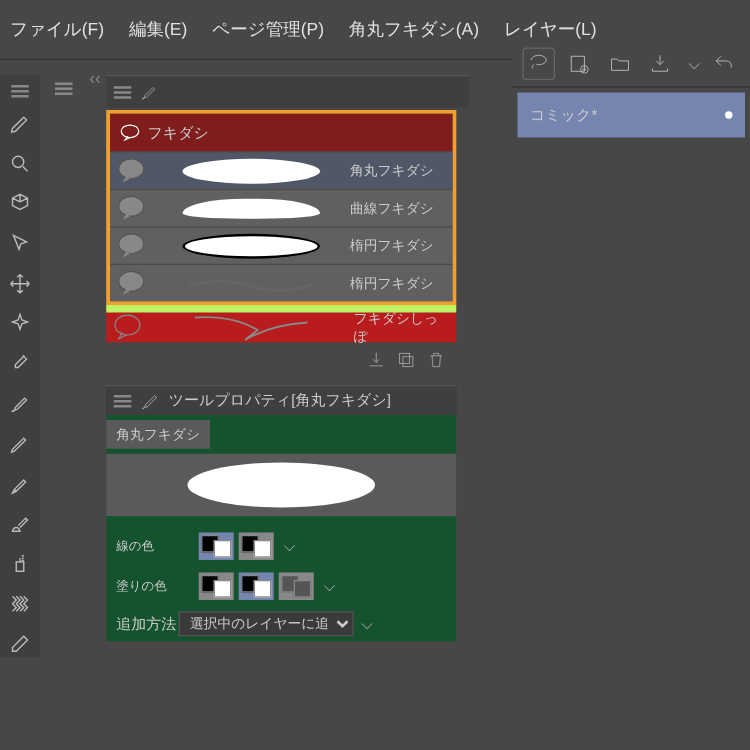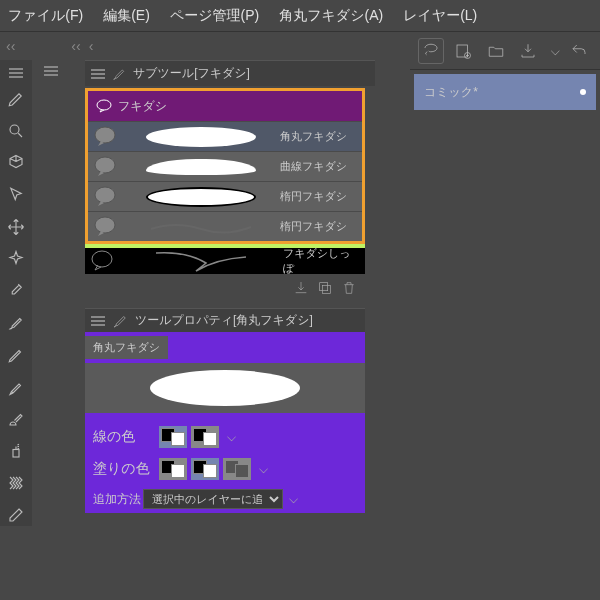--- a/index.html
+++ b/index.html
@@ -1,48 +1,48 @@
 <!DOCTYPE html>
 <html><head>
 <meta charset="utf-8">
 <style>
 *{margin:0;padding:0;box-sizing:border-box;font-family:sans-serif;font-size:12px;color:#ccc}
 body{background:#474747;width:600px;height:600px;overflow:hidden;position:relative}
-.menubar{height:32px;background:#474747;display:flex;align-items:center;padding:0 8px;border-bottom:1px solid #333;gap:20px}
+.menubar{height:48px;background:#474747;display:flex;align-items:center;padding:0 8px;border-bottom:1px solid #333;gap:20px}
 .menubar span{font-size:14px;color:#e0e0e0;cursor:pointer}
 .sub-row{height:28px;display:flex;align-items:center;gap:8px;padding:0 6px}
 .chev{color:#888;font-size:14px;cursor:pointer}
 .left-tools{position:absolute;left:0;top:60px;width:32px;background:#3f3f3f;display:flex;flex-direction:column;align-items:center;gap:10px;padding-top:8px}
 .tool-icon{width:22px;height:22px;display:flex;align-items:center;justify-content:center;cursor:pointer}
 .tool-icon svg{width:18px;height:18px;stroke:#bbb;fill:none;stroke-width:1.5}
 .subtool-panel{position:absolute;left:85px;top:60px;width:290px}
 .subtool-header{height:26px;background:#3f3f3f;display:flex;align-items:center;gap:6px;padding:0 6px;border-top:1px solid #555}
 .subtool-header svg{width:16px;height:16px;stroke:#aaa;fill:none}
 .highlight-box{border:3px solid #f0a030;background:#606060;width:280px;margin-top:2px}
 .tab-row{display:flex;height:30px}
 .tab{flex:1;display:flex;align-items:center;gap:6px;padding:0 8px;cursor:pointer}
-.tab.active{background:#701a75;color:#fff}
+.tab.active{background:#7f1d1d;color:#fff}
 .tab.inactive{background:#525252}
 .shape-list{background:#606060;padding:0}
 .shape-item{height:30px;display:flex;align-items:center;border-top:1px solid #4a4a4a;cursor:pointer}
 .shape-item.sel{background:#505868}
 .bubble-icon{width:26px;height:26px;margin:0 4px;flex-shrink:0}
 .shape-preview{flex:1;height:24px;display:flex;align-items:center;justify-content:center}
 .shape-label{width:82px;text-align:left;font-size:11px;padding-right:4px}
 .below-highlight{width:280px}
-.tail-row{height:30px;display:flex;align-items:center;background:#000000;border-top:4px solid #bef264}
+.tail-row{height:30px;display:flex;align-items:center;background:#b91c1c;border-top:6px solid #bef264}
 .action-row{height:28px;display:flex;align-items:center;justify-content:flex-end;gap:8px;padding:0 8px;background:#474747}
 .action-row svg{width:16px;height:16px;stroke:#aaa;fill:none;cursor:pointer}
-.prop-panel{margin-top:6px;background:#6d28d9}
+.prop-panel{margin-top:6px;background:#14532d}
 .prop-header{height:24px;display:flex;align-items:center;gap:6px;padding:0 6px;background:#3f3f3f;border-top:1px solid #555}
 .prop-name{background:#5a5a5a;padding:4px 8px;margin:4px 0;display:inline-block;font-size:11px}
 .big-preview{height:50px;background:#5a5a5a;display:flex;align-items:center;justify-content:center;margin-bottom:8px}
 .big-preview .ell{width:150px;height:36px;background:#fff;border-radius:50%}
 .prop-row{display:flex;align-items:center;height:32px;gap:6px;padding:0 8px}
-.prop-row .lbl{width:60px;font-size:14px}
+.prop-row .lbl{width:60px;font-size:10px}
 .swatch-group{display:flex;gap:4px;align-items:center}
 .swatch{width:28px;height:22px;position:relative;background:#888;cursor:pointer}
 .swatch.sel{background:#7585b0}
 .swatch .c1{position:absolute;width:14px;height:14px;top:2px;left:2px;border:1px solid #888}
 .swatch .c2{position:absolute;width:14px;height:14px;bottom:2px;right:2px;border:1px solid #888}
 .dd{color:#aaa;margin-left:4px;cursor:pointer}
 .select-row{display:flex;align-items:center;height:28px;padding:0 8px;gap:2px}
 .select-row select{background:#3a3a3a;color:#ccc;border:1px solid #555;padding:2px 4px;font-size:11px;width:140px}
 .right-bar{position:absolute;right:0;top:32px;width:190px}
 .right-icons{height:38px;display:flex;align-items:center;justify-content:flex-end;gap:6px;padding:0 8px;background:#474747;border-bottom:1px solid #333}
@@ -163,21 +163,20 @@
 <div class="subtool-panel">
   <div class="subtool-header">
     <div class="hamburger">
         <div></div>
         <div></div>
         <div></div>
       </div>
     <svg class="pen-icon" viewBox="0 0 24 24">
         <path d="M4 20c2 0 3-2 3-4l10-10 2 2-10 10c-2 0-4 1-5 2z" stroke="#aaa" fill="none"></path>
       </svg>
-    <span>サブツール[フキダシ]</span>
   </div>
 
   <div class="highlight-box">
     <div class="tab-row">
       <div class="tab active">
         <svg width="16" height="14">
             <ellipse cx="8" cy="6" rx="7" ry="5" fill="none" stroke="#fff"></ellipse>
             <path d="M6 10l-2 3 4-2" fill="none" stroke="#fff"></path>
           </svg>
         <span>フキダシ</span>

